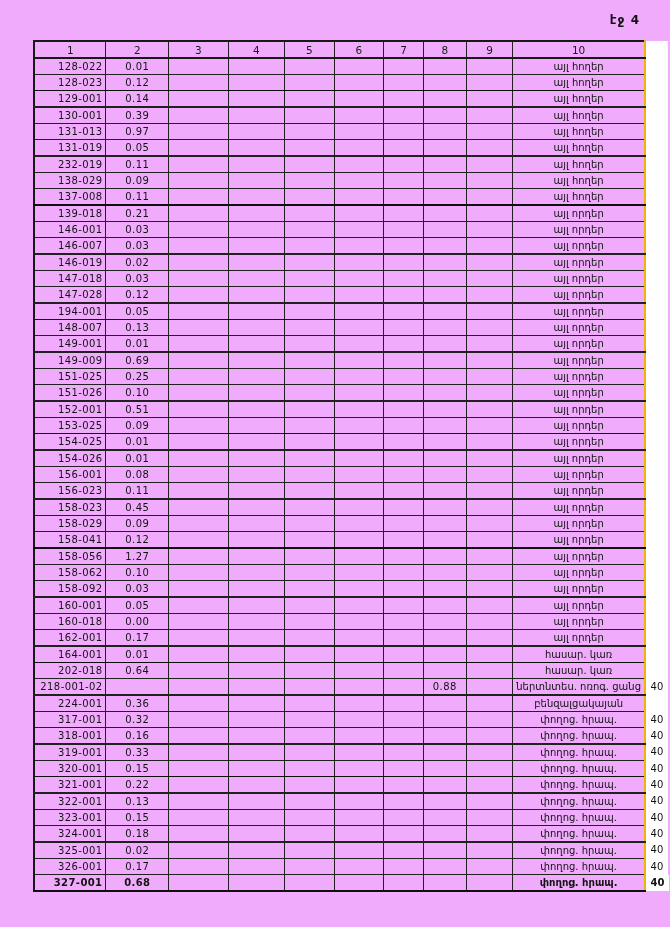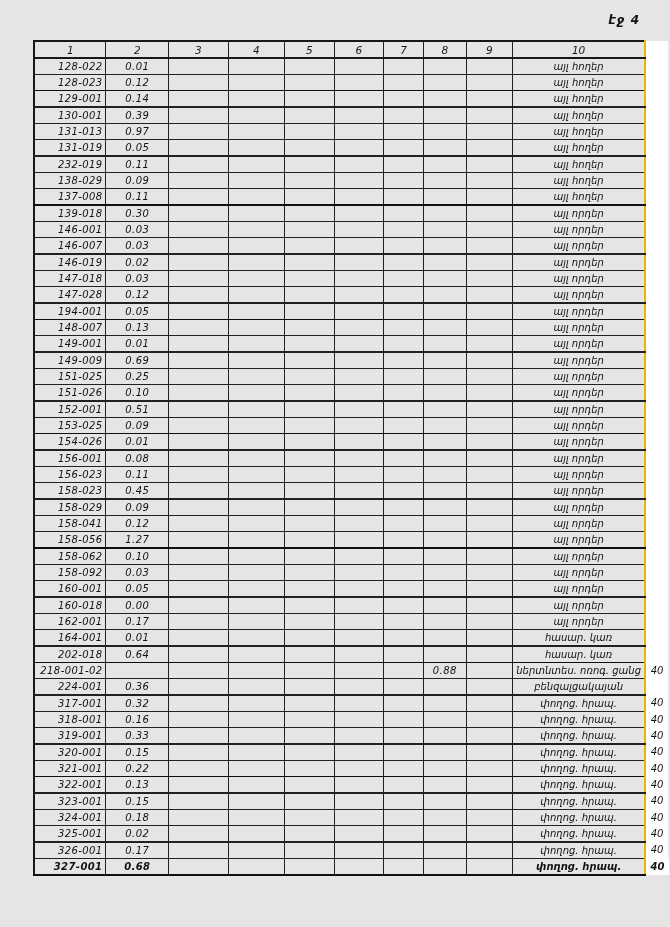--- a/index.html
+++ b/index.html
@@ -1,21 +1,21 @@
 <!DOCTYPE html>
 <html><head>
 <meta charset="utf-8">
 <style>
   html,body{margin:0;padding:0;}
   body{
     width:670px;height:927px;background:#ffffff;position:relative;overflow:hidden;
     font-family:"DejaVu Sans","Liberation Sans",sans-serif;
     color:#161616;
   }
-  .page{position:absolute;inset:0;background:#e5e5e5;font-style:italic;}
+  .page{position:absolute;inset:0;background:#f0abfc;}
   .page-label{
     position:absolute;top:13px;right:30px;
     font-size:12px;font-weight:bold;letter-spacing:1px;color:#111;
   }
   table.scan{
     position:absolute;left:33px;top:40px;
     border-collapse:collapse;table-layout:fixed;
   }
   table.scan td, table.scan th{
     border:1px solid #232323;
@@ -193,21 +193,21 @@
           <td class="c-val"></td>
           <td class="c-val"></td>
           <td class="c-val"></td>
           <td class="c-val"></td>
           <td class="c-val"></td>
           <td class="c-label">այլ հողեր</td>
           <td class="c-margin"></td>
         </tr>
         <tr>
           <td class="c-code">139-018</td>
-          <td class="c-val">0.30</td>
+          <td class="c-val">0.21</td>
           <td class="c-val"></td>
           <td class="c-val"></td>
           <td class="c-val"></td>
           <td class="c-val"></td>
           <td class="c-val"></td>
           <td class="c-val"></td>
           <td class="c-val"></td>
           <td class="c-label">այլ որդեր</td>
           <td class="c-margin"></td>
         </tr>
@@ -363,20 +363,33 @@
           <td class="c-val"></td>
           <td class="c-val"></td>
           <td class="c-val"></td>
           <td class="c-val"></td>
           <td class="c-label">այլ որդեր</td>
           <td class="c-margin"></td>
         </tr>
         <tr>
           <td class="c-code">153-025</td>
           <td class="c-val">0.09</td>
+          <td class="c-val"></td>
+          <td class="c-val"></td>
+          <td class="c-val"></td>
+          <td class="c-val"></td>
+          <td class="c-val"></td>
+          <td class="c-val"></td>
+          <td class="c-val"></td>
+          <td class="c-label">այլ որդեր</td>
+          <td class="c-margin"></td>
+        </tr>
+        <tr>
+          <td class="c-code">154-025</td>
+          <td class="c-val">0.01</td>
           <td class="c-val"></td>
           <td class="c-val"></td>
           <td class="c-val"></td>
           <td class="c-val"></td>
           <td class="c-val"></td>
           <td class="c-val"></td>
           <td class="c-val"></td>
           <td class="c-label">այլ որդեր</td>
           <td class="c-margin"></td>
         </tr>

